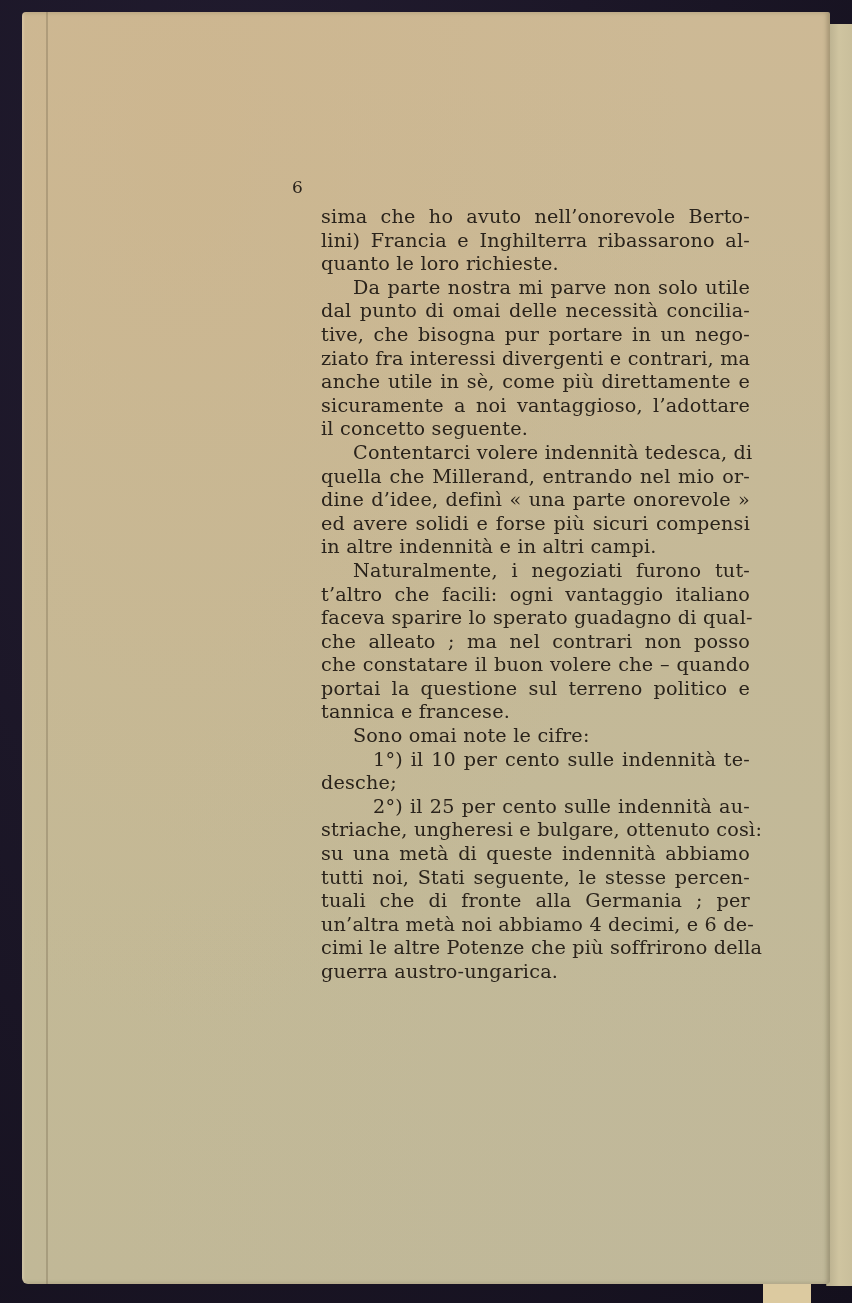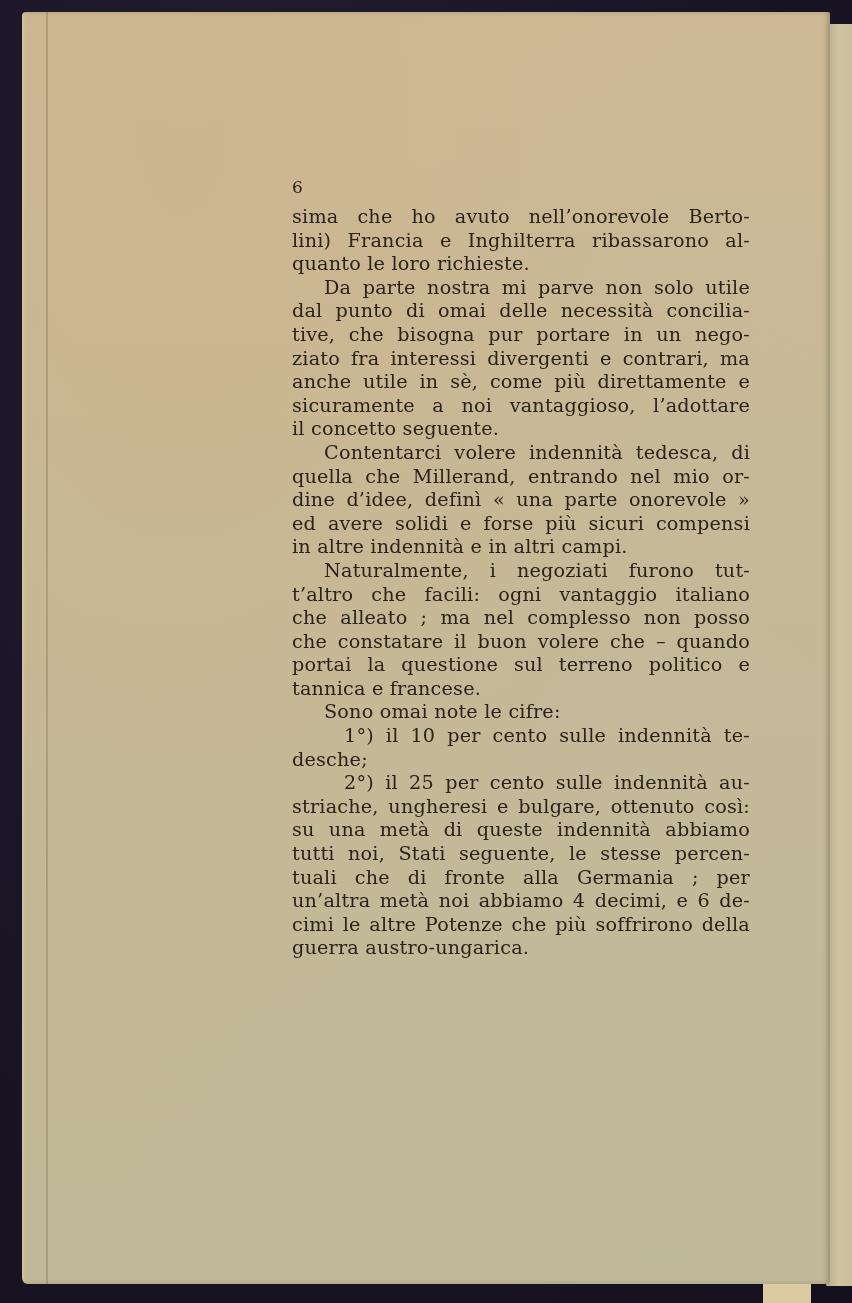--- a/index.html
+++ b/index.html
@@ -80,20 +80,21 @@
       top: 29px;
       width: 458px;
     }
     .line {
       display: block;
       height: 23.6px;
       line-height: 23.6px;
       white-space: nowrap;
       text-align: justify;
       text-align-last: justify;
+      margin-left: 29px;
     }
     .line.last {
       text-align-last: left;
     }
     .line.indent {
       padding-left: 32px;
     }
     .line.indent2 {
       padding-left: 52px;
     }
@@ -122,21 +123,22 @@
       <span class="line">anche utile in sè, come più direttamente e</span>
       <span class="line">sicuramente a noi vantaggioso, l’adottare</span>
       <span class="line last">il concetto seguente.</span>
       <span class="line indent">Contentarci volere indennità tedesca, di</span>
       <span class="line">quella che Millerand, entrando nel mio or-</span>
       <span class="line">dine d’idee, definì « una parte onorevole »</span>
       <span class="line">ed avere solidi e forse più sicuri compensi</span>
       <span class="line last">in altre indennità e in altri campi.</span>
       <span class="line indent">Naturalmente, i negoziati furono tut-</span>
       <span class="line">t’altro che facili: ogni vantaggio italiano</span>
-      <span class="line">che alleato ; ma nel complesso non posso</span>
+      <span class="line">faceva sparire lo sperato guadagno di qual-</span>
+      <span class="line">che alleato ; ma nel contrari non posso</span>
       <span class="line">che constatare il buon volere che – quando</span>
       <span class="line">portai la questione sul terreno politico e</span>
       <span class="line last">tannica e francese.</span>
       <span class="line indent last">Sono omai note le cifre:</span>
       <span class="line indent2">1°) il 10 per cento sulle indennità te-</span>
       <span class="line last">desche;</span>
       <span class="line indent2">2°) il 25 per cento sulle indennità au-</span>
       <span class="line">striache, ungheresi e bulgare, ottenuto così:</span>
       <span class="line">su una metà di queste indennità abbiamo</span>
       <span class="line">tutti noi, Stati seguente, le stesse percen-</span>

